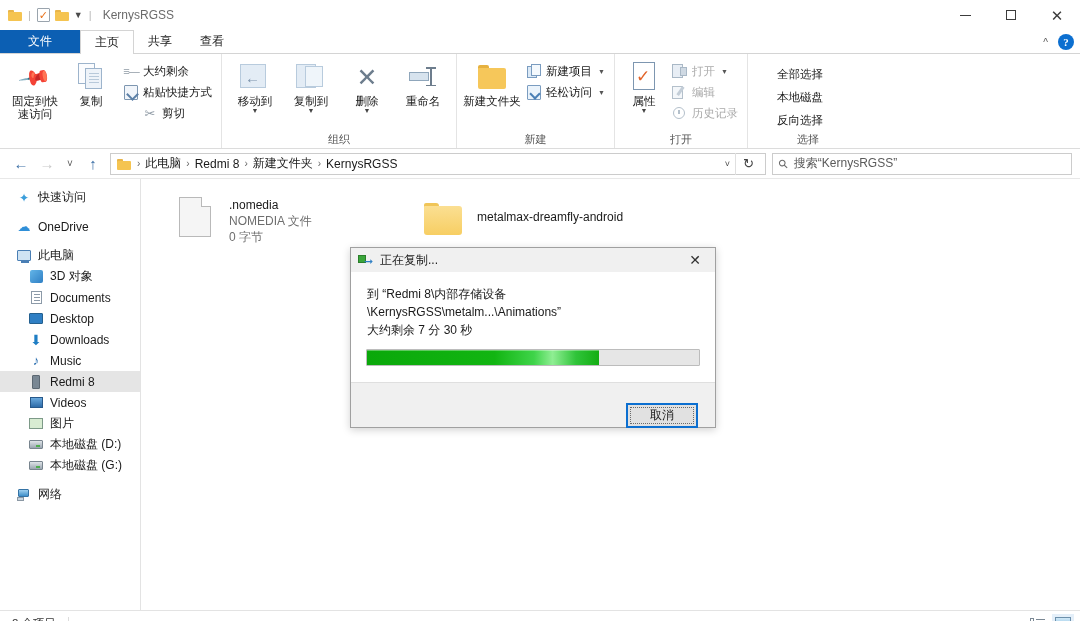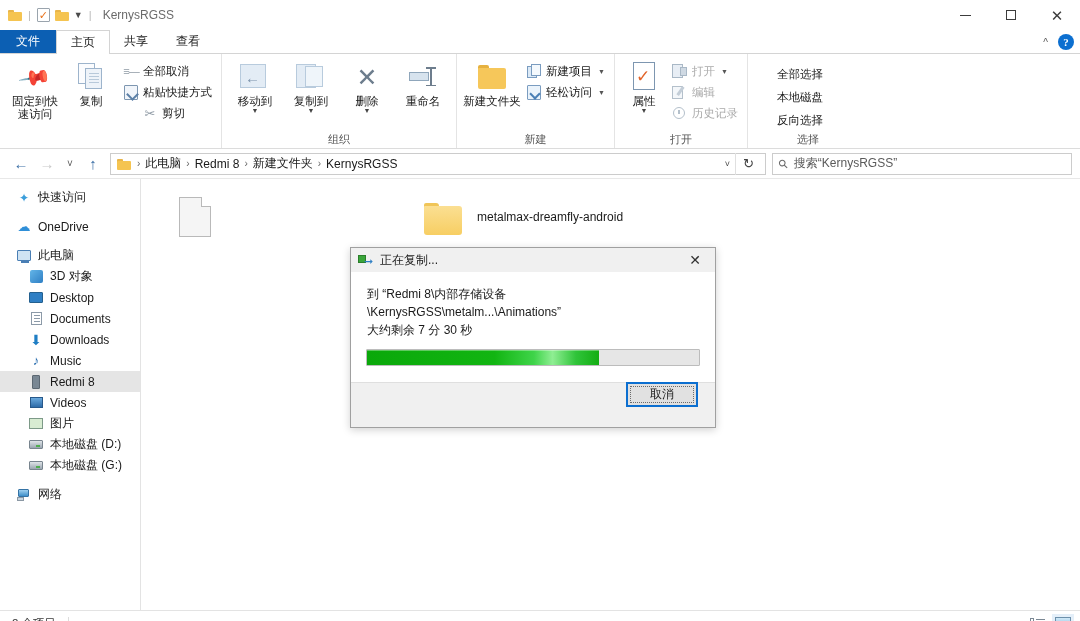--- a/index.html
+++ b/index.html
@@ -53,21 +53,21 @@
 
   
   .tabbar {
     height: 24px; display: flex; align-items: stretch;
     border-bottom: 1px solid #d4d4d4; background:#fff; position: relative;
   }
   .tab {
     padding: 0 14px; display: flex; align-items: center;
     font-size: 12px; color: #1a1a1a; cursor: default;
   }
-  .tab.file { background:#0c5fb3; color:#fff; font-size:12px; padding: 0 16px;}
+  .tab.file { background:#0c5fb3; color:#fff; font-size:12px; padding: 0 28px;}
   .tab.active {
     border-left: 1px solid #d4d4d4; border-right: 1px solid #d4d4d4;
     border-top: 1px solid #d4d4d4;
     background:#fff; margin-bottom: -1px; padding-bottom:1px;
   }
   .tabbar-right {
     position:absolute; right: 6px; top:0; height:24px;
     display:flex; align-items:center; gap: 10px;
   }
   .chev-up { font-size: 10px; color:#555; }
@@ -319,21 +319,21 @@
     border-radius: 1px; overflow:hidden;
   }
   .progress .fill {
     height: 100%;
     background: linear-gradient(90deg,
       #0aa80a 0%, #12b512 55%, #3fd44a 72%, #8fee93 80%, #30c43a 90%, #13ad13 100%);
     box-shadow: inset 0 1px 0 rgba(255,255,255,0.35);
   }
   .dlg-footer {
     height: 45px; background:#f0f0f0; border-top:1px solid #dfdfdf;
-    display:flex; align-items:flex-start; justify-content:flex-end; padding-right: 18px;
+    display:flex; align-items:flex-end; justify-content:flex-end; padding-right: 18px;
   }
   .btn-cancel {
     width: 70px; height: 23px; background: #e1e1e1;
     border: 1px solid #0c6fd0; outline: 1px solid #0c6fd0;
     display:flex; align-items:center; justify-content:center;
     font-size: 12px; color:#1a1a1a; position: relative;
   }
   .btn-cancel .focusrect {
     position: absolute; left: 2px; top: 2px; right: 2px; bottom: 2px;
     border: 1px dotted #6b6b6b;
@@ -397,21 +397,21 @@
                 <span class="p2"></span>
               </span>
           </span>
           <span class="lbl">复制</span>
         </div>
         <div class="smallcol">
           <div class="smallbtn">
             <span class="ico">
                 <span class="ic-path">≡—</span>
               </span>
-            <span>全部取消</span>
+            <span>大约剩余</span>
           </div>
           <div class="smallbtn">
             <span class="ico">
                 <span class="ic-shortcut"></span>
               </span>
             <span>粘贴快捷方式</span>
           </div>
           <div class="smallbtn" style="padding-left:22px;">
             <span class="ico">
                 <span class="ic-scissors">✂</span>
@@ -631,29 +631,29 @@
         <span>此电脑</span>
       </div>
       <div class="navitem indent">
         <span class="ni">
             <span class="ic-3d"></span>
           </span>
         <span>3D 对象</span>
       </div>
       <div class="navitem indent">
         <span class="ni">
+            <span class="ic-doc"></span>
+          </span>
+        <span>Documents</span>
+      </div>
+      <div class="navitem indent">
+        <span class="ni">
             <span class="ic-desk"></span>
           </span>
         <span>Desktop</span>
-      </div>
-      <div class="navitem indent">
-        <span class="ni">
-            <span class="ic-doc"></span>
-          </span>
-        <span>Documents</span>
       </div>
       <div class="navitem indent">
         <span class="ni">
             <span class="ic-dl">⬇</span>
           </span>
         <span>Downloads</span>
       </div>
       <div class="navitem indent">
         <span class="ni">
             <span class="ic-music">♪</span>
@@ -705,20 +705,25 @@
         <span>网络</span>
       </div>
     </div>
 
     <div class="content">
       <div class="files">
         <div class="fileitem">
           <span class="fileicon">
               <span class="doc-icon"></span>
             </span>
+          <span class="fmeta">
+            <span class="fname" style="display:block;">.nomedia</span>
+            <span class="fsub" style="display:block;">NOMEDIA 文件</span>
+            <span class="fsub" style="display:block;">0 字节</span>
+          </span>
         </div>
         <div class="fileitem">
           <span class="fileicon">
             <span class="folder-icon">
                 <span class="tab3"></span>
                 <span class="bd"></span>
               </span>
           </span>
           <span class="fmeta" style="padding-top:14px;">
             <span class="fname" style="display:block;">metalmax-dreamfly-android</span>

